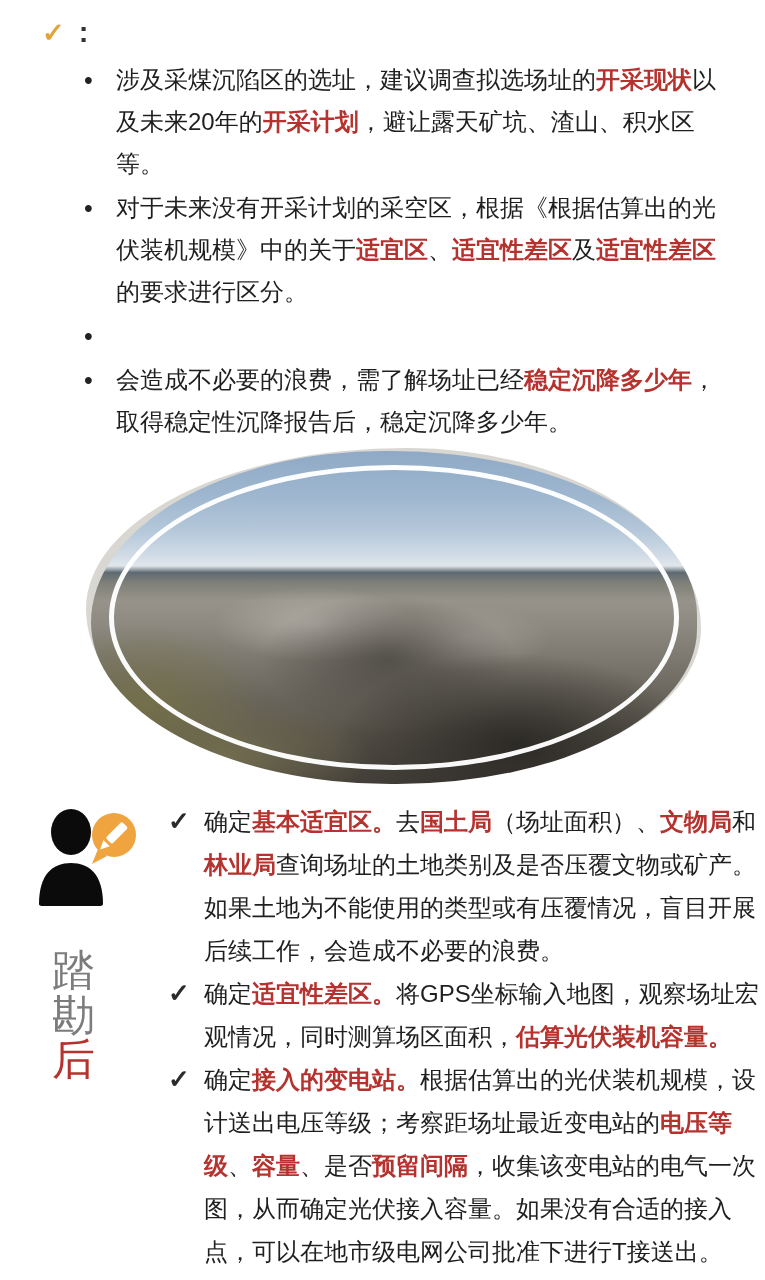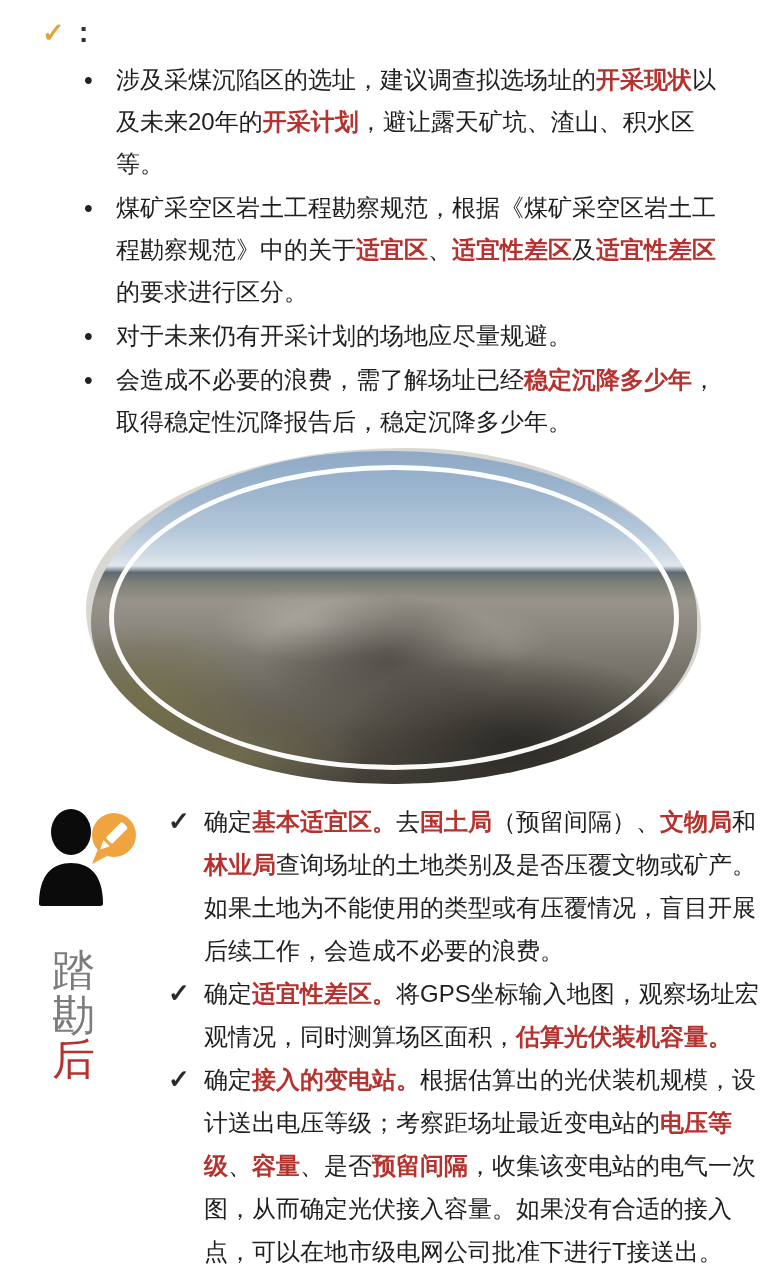--- a/index.html
+++ b/index.html
@@ -117,25 +117,24 @@
     <span class="colon">:</span>
   </div>
 
   <ul class="bullets">
     <li>
       <span class="dot">•</span>
       <p class="rich"><span>涉及采煤沉陷区的选址，建议调查拟选场址的</span><span class="hl">开采现状</span><span>以及未来20年的</span><span class="hl">开采计划</span><span>，避让露天矿坑、渣山、积水区等。</span></p>
     </li>
     <li>
       <span class="dot">•</span>
-      <p class="rich"><span>煤矿采空区岩土工程勘察规范，根据《煤矿采空区岩土工程勘察规范》中的关于</span><span class="hl">适宜区</span><span>、</span><span class="hl">适宜性差区</span><span>及</span><span class="hl">适宜性差区</span><span>的要求进行区分。</span></p>
+      <p class="rich"><span>对于未来没有开采计划的采空区，根据《根据估算出的光伏装机规模》中的关于</span><span class="hl">适宜区</span><span>、</span><span class="hl">适宜性差区</span><span>及</span><span class="hl">适宜性差区</span><span>的要求进行区分。</span></p>
     </li>
     <li>
       <span class="dot">•</span>
-      <p class="rich"><span>对于未来仍有开采计划的场地应尽量规避。</span></p>
     </li>
     <li>
       <span class="dot">•</span>
       <p class="rich"><span>会造成不必要的浪费，需了解场址已经</span><span class="hl">稳定沉降多少年</span><span>，取得稳定性沉降报告后，稳定沉降多少年。</span></p>
     </li>
   </ul>
 
   <div class="photo-wrap">
     <div class="photo-blob">
       <div class="ring"></div>
@@ -162,21 +161,21 @@
       <div class="vlabel">
           <span class="c-gray">踏</span>
           <span class="c-gray">勘</span>
           <span class="c-red">后</span>
         </div>
     </div>
 
     <div class="rightcol">
       <div class="citem">
         <span class="cmark">✓</span>
-        <p class="rich"><span>确定</span><span class="hl">基本适宜区。</span><span>去</span><span class="hl">国土局</span><span>（预留间隔）、</span><span class="hl">文物局</span><span>和</span><span class="hl">林业局</span><span>查询场址的土地类别及是否压覆文物或矿产。如果土地为不能使用的类型或有压覆情况，盲目开展后续工作，会造成不必要的浪费。</span></p>
+        <p class="rich"><span>确定</span><span class="hl">基本适宜区。</span><span>去</span><span class="hl">国土局</span><span>（场址面积）、</span><span class="hl">文物局</span><span>和</span><span class="hl">林业局</span><span>查询场址的土地类别及是否压覆文物或矿产。如果土地为不能使用的类型或有压覆情况，盲目开展后续工作，会造成不必要的浪费。</span></p>
       </div>
       <div class="citem">
         <span class="cmark">✓</span>
         <p class="rich"><span>确定</span><span class="hl">适宜性差区。</span><span>将GPS坐标输入地图，观察场址宏观情况，同时测算场区面积，</span><span class="hl">估算光伏装机容量。</span></p>
       </div>
       <div class="citem">
         <span class="cmark">✓</span>
         <p class="rich"><span>确定</span><span class="hl">接入的变电站。</span><span>根据估算出的光伏装机规模，设计送出电压等级；考察距场址最近变电站的</span><span class="hl">电压等级</span><span>、</span><span class="hl">容量</span><span>、是否</span><span class="hl">预留间隔</span><span>，收集该变电站的电气一次图，从而确定光伏接入容量。如果没有合适的接入点，可以在地市级电网公司批准下进行T接送出。</span></p>
       </div>
     </div>

